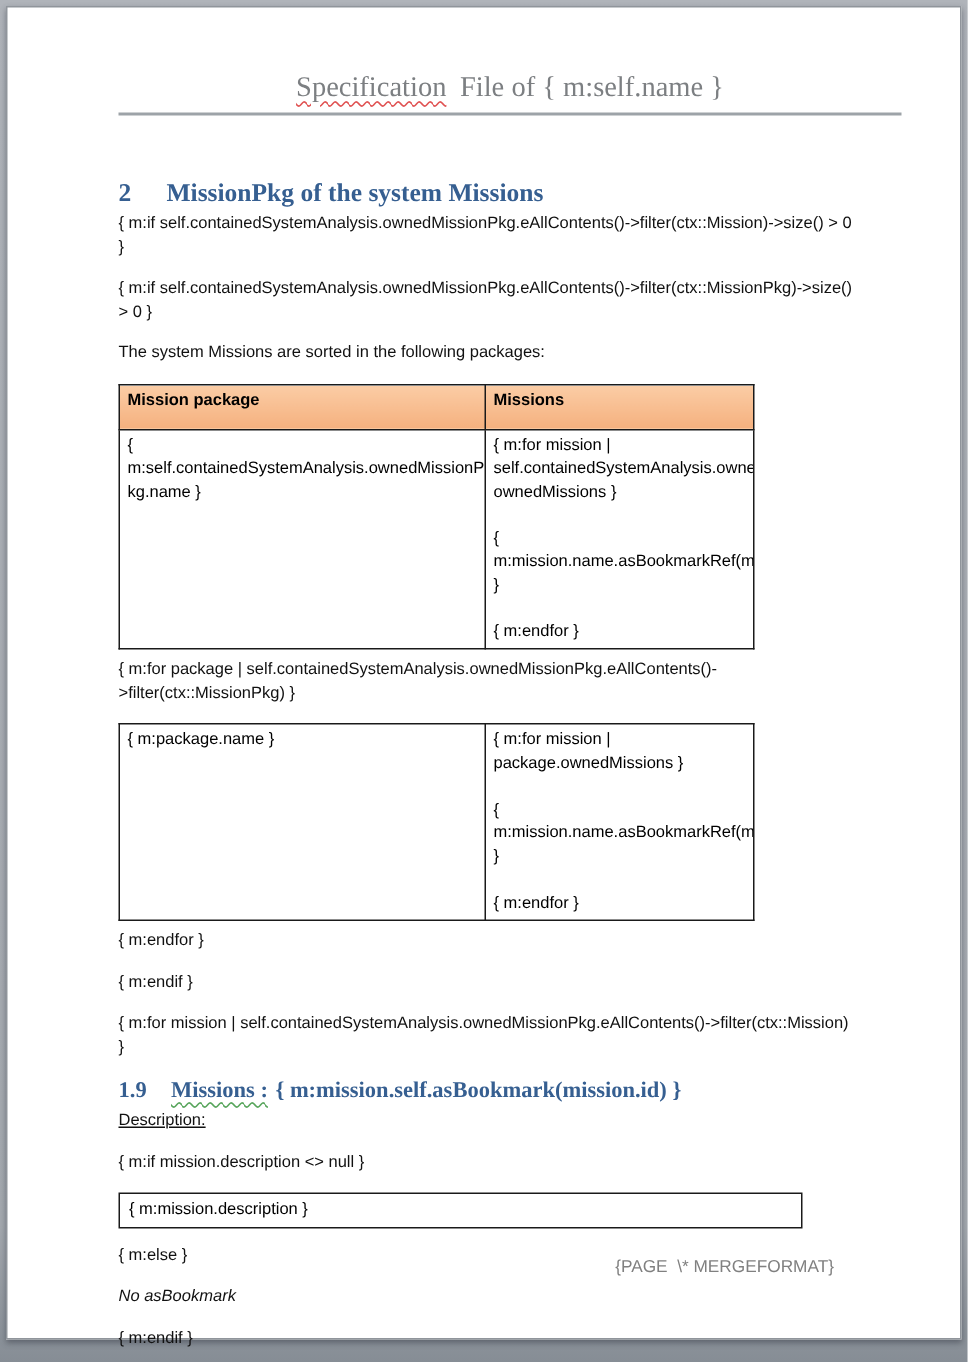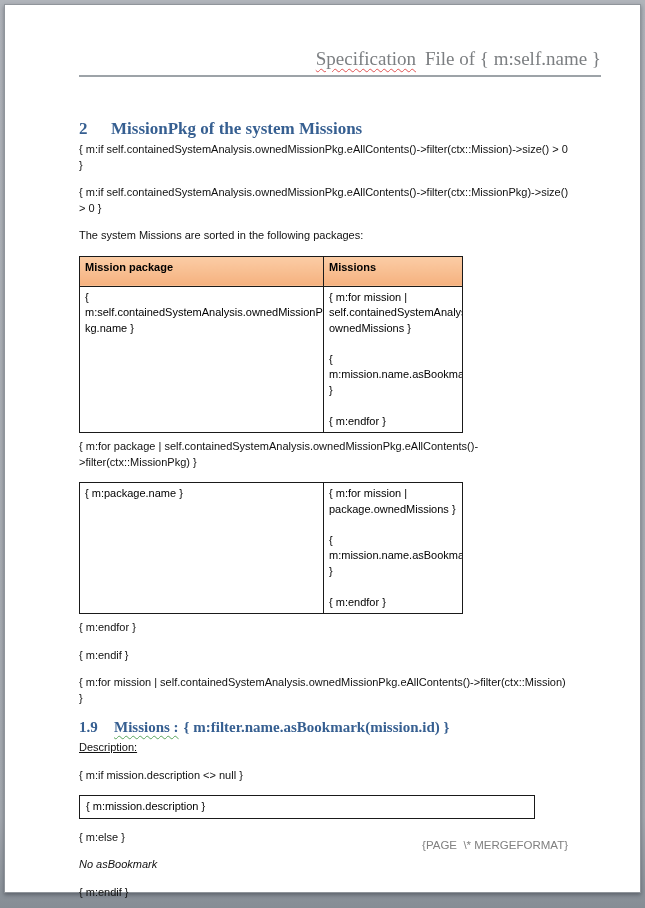--- a/index.html
+++ b/index.html
@@ -23,21 +23,21 @@
     box-shadow: 0 2px 4px rgba(40,45,55,0.45);
   }
   .doc-content {
     position: absolute;
     left: 74px; top: 0;
     width: 522px;
   }
   
   .hdr-title {
     padding-top: 42px;
-    text-align: right;
+    text-align: center;
     font-family: "Liberation Serif", "DejaVu Serif", serif;
     font-size: 19px;
     color: #7c7f82;
     line-height: 24px;
     white-space: pre;
   }
   .hdr-word-flagged {
     text-decoration: underline;
     text-decoration-style: wavy;
     text-decoration-color: #e05252;
@@ -83,21 +83,21 @@
     line-height: 15.5px;
     color: #111;
     margin-bottom: 12px;
     white-space: pre-line;
   }
   .underlined { text-decoration: underline; }
   .italic { font-style: italic; }
   
   table.doc-table {
     border-collapse: collapse;
-    width: 384px;
+    width: 424px;
     margin: 9px 0 6px 0;
     table-layout: fixed;
   }
   table.doc-table td, table.doc-table th {
     border: 1px solid #1a1a1a;
     vertical-align: top;
     font-size: 11px;
     line-height: 15.5px;
     padding: 3px 5px;
     white-space: pre-line;
@@ -119,21 +119,21 @@
     border: 1px solid #1a1a1a;
     font-size: 11px;
     line-height: 15.5px;
     padding: 3px 6px;
     margin: 0 0 11px 0;
     white-space: pre-line;
   }
   
   .footer-field {
     position: absolute;
-    right: 72px;
+    right: 84px;
     top: 834px;
     font-size: 11.5px;
     color: #808080;
     white-space: pre;
   }
 </style>
 </head>
 <body>
 
 <div class="frame">
@@ -188,21 +188,21 @@
 { m:endfor }</td>
         </tr>
       </tbody>
         </table>
 
       <div class="code">{ m:endfor }</div>
       <div class="code">{ m:endif }</div>
       <div class="code">{ m:for mission | self.containedSystemAnalysis.ownedMissionPkg.eAllContents()-&gt;filter(ctx::Mission)
 }</div>
 
-      <div class="h3"><span class="hnum">1.9</span><span class="flag-green">Missions :</span><span class="h3-rest">{ m:filter.name.asBookmark(mission.id) }</span></div>
+      <div class="h3"><span class="hnum">1.9</span><span class="flag-green">Missions :</span><span class="h3-rest">{ m:mission.self.asBookmark(mission.id) }</span></div>
 
       <div class="code underlined">Description:</div>
 
       <div class="code">{ m:if mission.description &lt;&gt; null }</div>
 
       <div class="desc-box">{ m:mission.description }</div>
 
       <div class="code">{ m:else }</div>
 
       <div class="code italic">No asBookmark</div>

